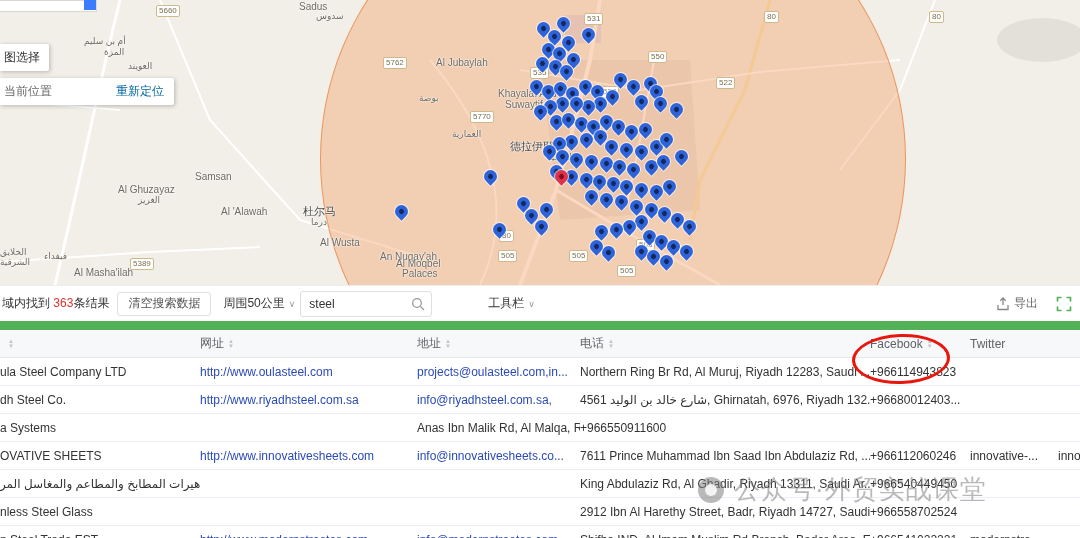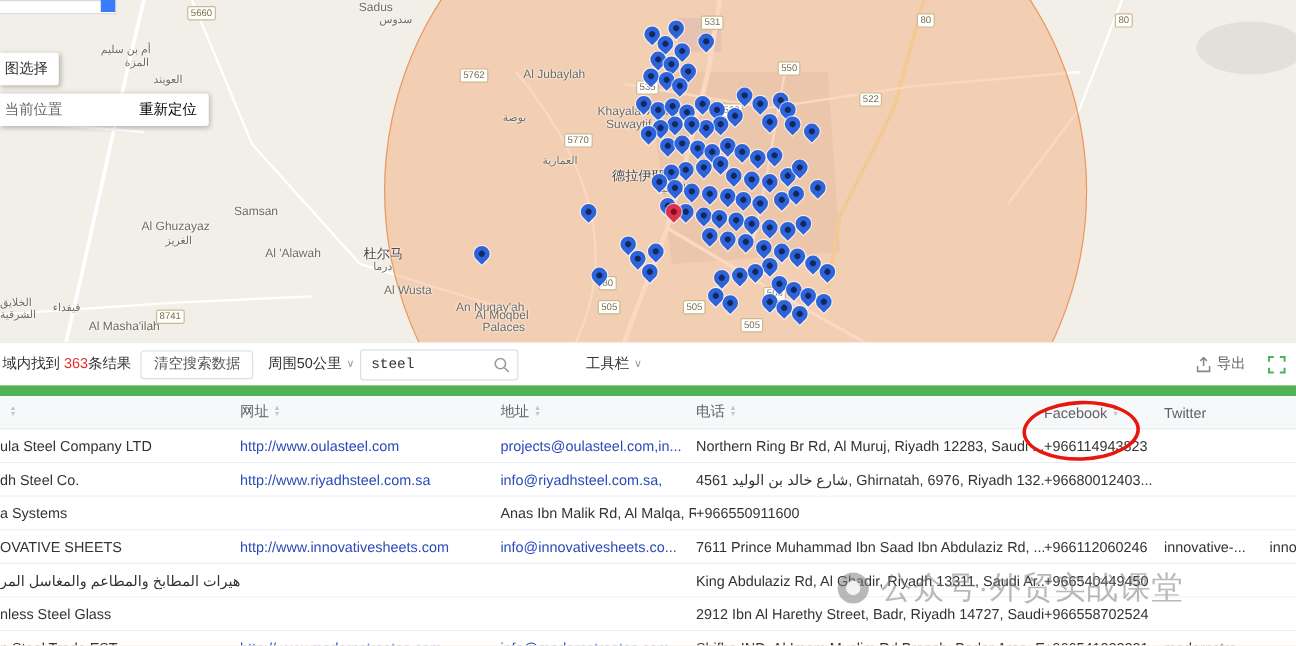--- a/index.html
+++ b/index.html
@@ -23,34 +23,34 @@
   .pin.red{background:#e0314b;z-index:6;}
   .pin.red::after{background:#7a1020;}
 
   .panel-cut{position:absolute;left:0;top:0;width:96px;height:10px;background:#fff;border:1px solid #d8d8d8;border-left:none;z-index:8;}
   .panel-cut .blue{position:absolute;right:0;top:-1px;width:12px;height:10px;background:#3b7cff;}
   .map-select{position:absolute;left:0;top:44px;height:27px;background:#fff;box-shadow:1px 1px 4px rgba(0,0,0,.25);
     border-radius:0 2px 2px 0;display:flex;align-items:center;padding:0 9px 0 4px;font-size:12px;color:#333;z-index:8;cursor:pointer;}
   .loc-panel{position:absolute;left:0;top:78px;width:160px;height:27px;background:#fff;box-shadow:1px 1px 4px rgba(0,0,0,.25);
     display:flex;align-items:center;justify-content:space-between;padding:0 10px 0 4px;font-size:12px;z-index:8;border-radius:0 2px 2px 0;}
   .loc-panel .loc{color:#666;}
-  .loc-panel .reloc{color:#000000;cursor:pointer;}
+  .loc-panel .reloc{color:#0369a1;cursor:pointer;}
 
   
   .toolbar{height:36px;display:flex;align-items:center;background:#fff;border-top:1px solid #eee;
     box-sizing:border-box;font-size:12px;color:#333;position:relative;z-index:7;}
   .results{margin-left:2px;white-space:nowrap;}
   .results .cnt{color:#e03131;}
   .btn-clear{margin-left:8px;border:1px solid #dcdfe6;border-radius:3px;background:#fff;height:24px;
     padding:0 10px;font-size:12px;color:#555;cursor:pointer;font-family:inherit;}
   .radius{margin-left:12px;display:flex;align-items:center;cursor:pointer;white-space:nowrap;}
   .caret{font-size:9px;color:#999;margin-left:4px;}
   .search-box{margin-left:5px;width:118px;height:24px;border:1px solid #dcdfe6;border-radius:3px;
     display:flex;align-items:center;padding:0 6px;background:#fff;box-sizing:content-box;}
-  .search-box input{border:none;outline:none;flex:1;font-size:12px;min-width:0;font-family:Liberation Mono, monospace;color:#333;background:transparent;}
+  .search-box input{border:none;outline:none;flex:1;font-size:12px;min-width:0;font-family:Liberation Sans, sans-serif;color:#333;background:transparent;}
   .tools{margin-left:56px;display:flex;align-items:center;cursor:pointer;white-space:nowrap;}
   .spacer{flex:1;}
   .export{display:flex;align-items:center;gap:4px;color:#666;cursor:pointer;margin-right:18px;white-space:nowrap;}
   .fullscreen{cursor:pointer;margin-right:8px;display:flex;align-items:center;}
 
   .greenbar{height:9px;background:#53b257;}
 
   
   .thead,.trow{display:grid;grid-template-columns:200px 217px 163px 290px 100px 88px 1fr;align-items:center;}
   .thead{height:27px;background:#f7f8fa;border-bottom:1px solid #e8e8e8;font-size:12px;color:#606266;}
@@ -132,21 +132,21 @@
         <span class="badge" style="left: 383px; top: 57px;">5762</span>
         <span class="badge" style="left: 530px; top: 67px;">535</span>
         <span class="badge" style="left: 648px; top: 51px;">550</span>
         <span class="badge" style="left: 716px; top: 65px; margin-top: 12px;">522</span>
         <span class="badge" style="left: 470px; top: 111px;">5770</span>
         <span class="badge" style="left: 499px; top: 230px;">80</span>
         <span class="badge" style="left: 498px; top: 250px;">505</span>
         <span class="badge" style="left: 569px; top: 250px;">505</span>
         <span class="badge" style="left: 636px; top: 239px;">505</span>
         <span class="badge" style="left: 617px; top: 265px;">505</span>
-        <span class="badge" style="left: 130px; top: 258px;">8741</span>
+        <span class="badge" style="left: 130px; top: 258px;">5389</span>
       </div>
     <div>
         <div class="pin" style="left: 536.5px; top: 22px;"></div>
         <div class="pin" style="left: 547.5px; top: 30px;"></div>
         <div class="pin" style="left: 556.5px; top: 17px;"></div>
         <div class="pin" style="left: 541.5px; top: 43px;"></div>
         <div class="pin" style="left: 552.5px; top: 47px;"></div>
         <div class="pin" style="left: 561.5px; top: 36px;"></div>
         <div class="pin" style="left: 566.5px; top: 53px;"></div>
         <div class="pin" style="left: 535.5px; top: 57px;"></div>

